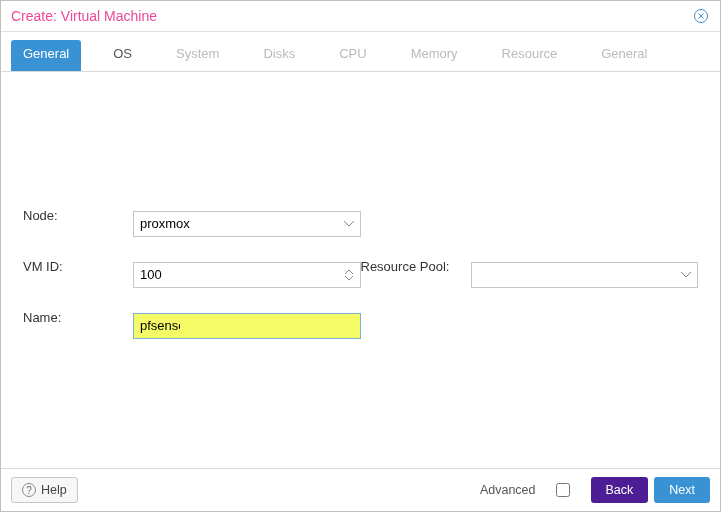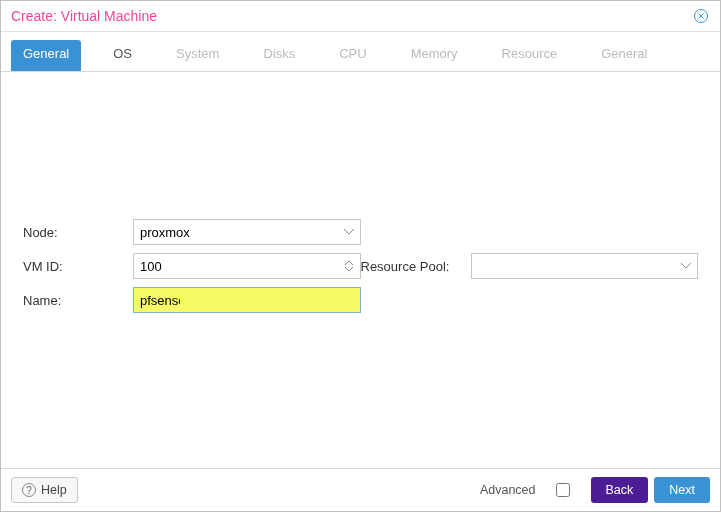--- a/index.html
+++ b/index.html
@@ -76,20 +76,21 @@
     flex: 1;
   }
   .combo, .spinner, .textfield {
     position: relative;
     width: 100%;
     height: 26px;
     border: 1px solid #c7c7c7;
     background: #fff;
     display: flex;
     align-items: center;
+    margin-top: 17px;
   }
   .combo input, .spinner input, .textfield input {
     flex: 1;
     border: none;
     outline: none;
     height: 100%;
     padding: 0 6px;
     font-size: 13px;
     font-family: inherit;
     background: transparent;

